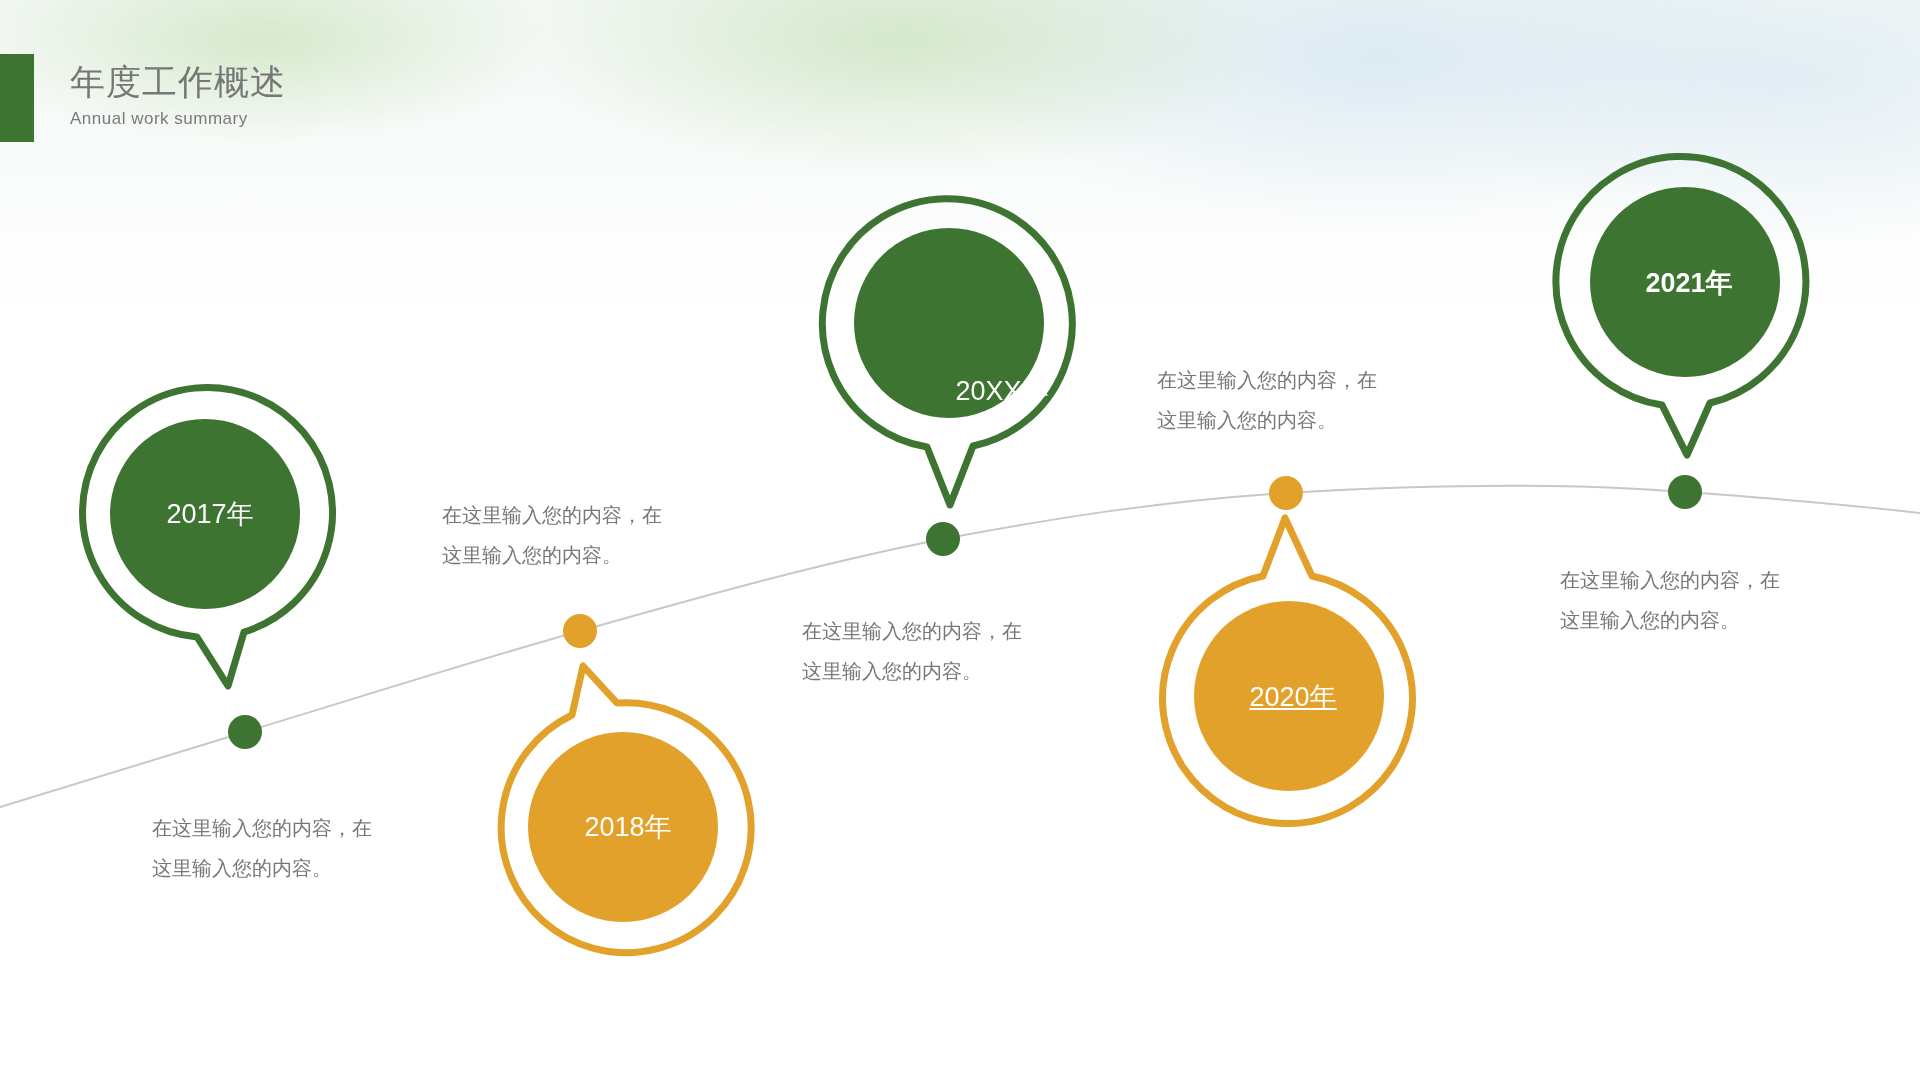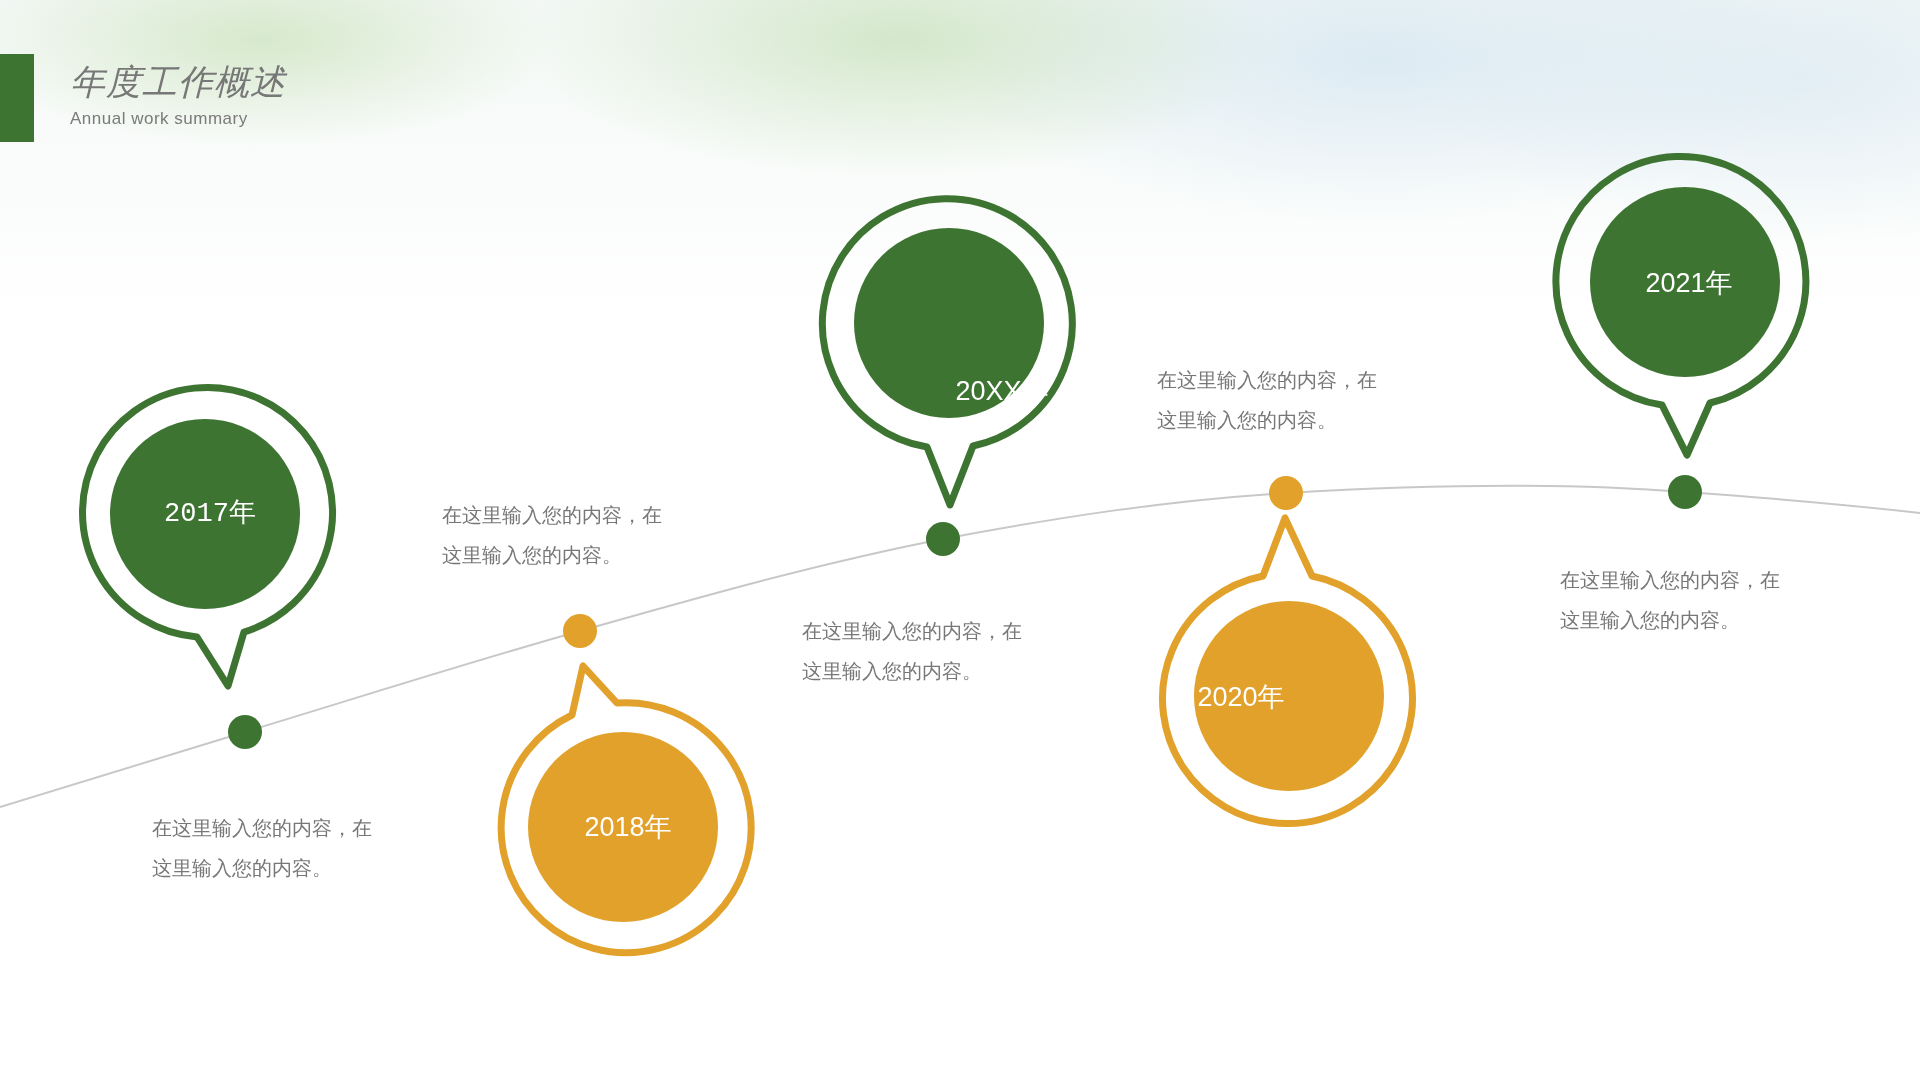--- a/index.html
+++ b/index.html
@@ -16,21 +16,21 @@
       radial-gradient(ellipse 600px 230px at 1380px 60px, rgba(200,222,240,0.55), rgba(255,255,255,0) 72%),
       radial-gradient(ellipse 500px 230px at 1800px 80px, rgba(210,228,242,0.55), rgba(255,255,255,0) 72%),
       linear-gradient(to bottom, rgba(235,243,238,0.6) 0px, rgba(255,255,255,0) 320px);
   }
   .title-bar {
     position:absolute; left:0; top:54px; width:34px; height:88px;
     background:#3d7431;
   }
   .title {
     position:absolute; left:70px; top:60px;
-    font-size:35px; color:#777777; letter-spacing:1px; line-height:44px;font-style:italic;
+    font-size:35px; color:#777777; letter-spacing:1px; line-height:44px;
   }
   .subtitle {
     position:absolute; left:70px; top:104px;
     font-family:"Liberation Sans","DejaVu Sans",sans-serif;
     font-size:17px; color:#7a7a7a; line-height:30px; letter-spacing:0.5px;
   }
   svg.stage { position:absolute; left:0; top:0; }
   .year-label {
     position:absolute; width:200px; margin-left:-100px; text-align:center;
     font-family:"Liberation Sans","DejaVu Sans",sans-serif;
@@ -79,25 +79,25 @@
     <circle cx="1286" cy="493" r="17" fill="#e2a12a"></circle>
   </g>
 
   <g>
     <path d="M1710,403 A125,125 0 1 0 1662,405 L1687,455 Z" fill="none" stroke="#3d7431" stroke-width="7" stroke-linejoin="round"></path>
     <circle cx="1685" cy="282" r="95" fill="#3d7431"></circle>
     <circle cx="1685" cy="492" r="17" fill="#3d7431"></circle>
   </g>
 </svg>
 
-<div class="year-label" style="left:210px; top:514px;font-family:Liberation Mono, monospace;">2017年</div>
+<div class="year-label" style="left:210px; top:514px;">2017年</div>
 <div class="year-label" style="left:628px; top:827px;">2018年</div>
 <div class="year-label" style="left:1002px; top:326px;margin-top:48px;">20XX年</div>
-<div class="year-label" style="left:1241px; top:697px;">2020年</div>
-<div class="year-label" style="left:1689px; top:283px;">2021年</div>
+<div class="year-label" style="left:1293px; top:697px;text-decoration:underline;">2020年</div>
+<div class="year-label" style="left:1689px; top:283px;font-weight:bold;">2021年</div>
 
 <div class="desc" style="left:152px; top:808px;">
   <span>在这里输入您的内容，在</span>
   <span>这里输入您的内容。</span>
 </div>
 <div class="desc" style="left:442px; top:495px;">
   <span>在这里输入您的内容，在</span>
   <span>这里输入您的内容。</span>
 </div>
 <div class="desc" style="left:802px; top:611px;">

